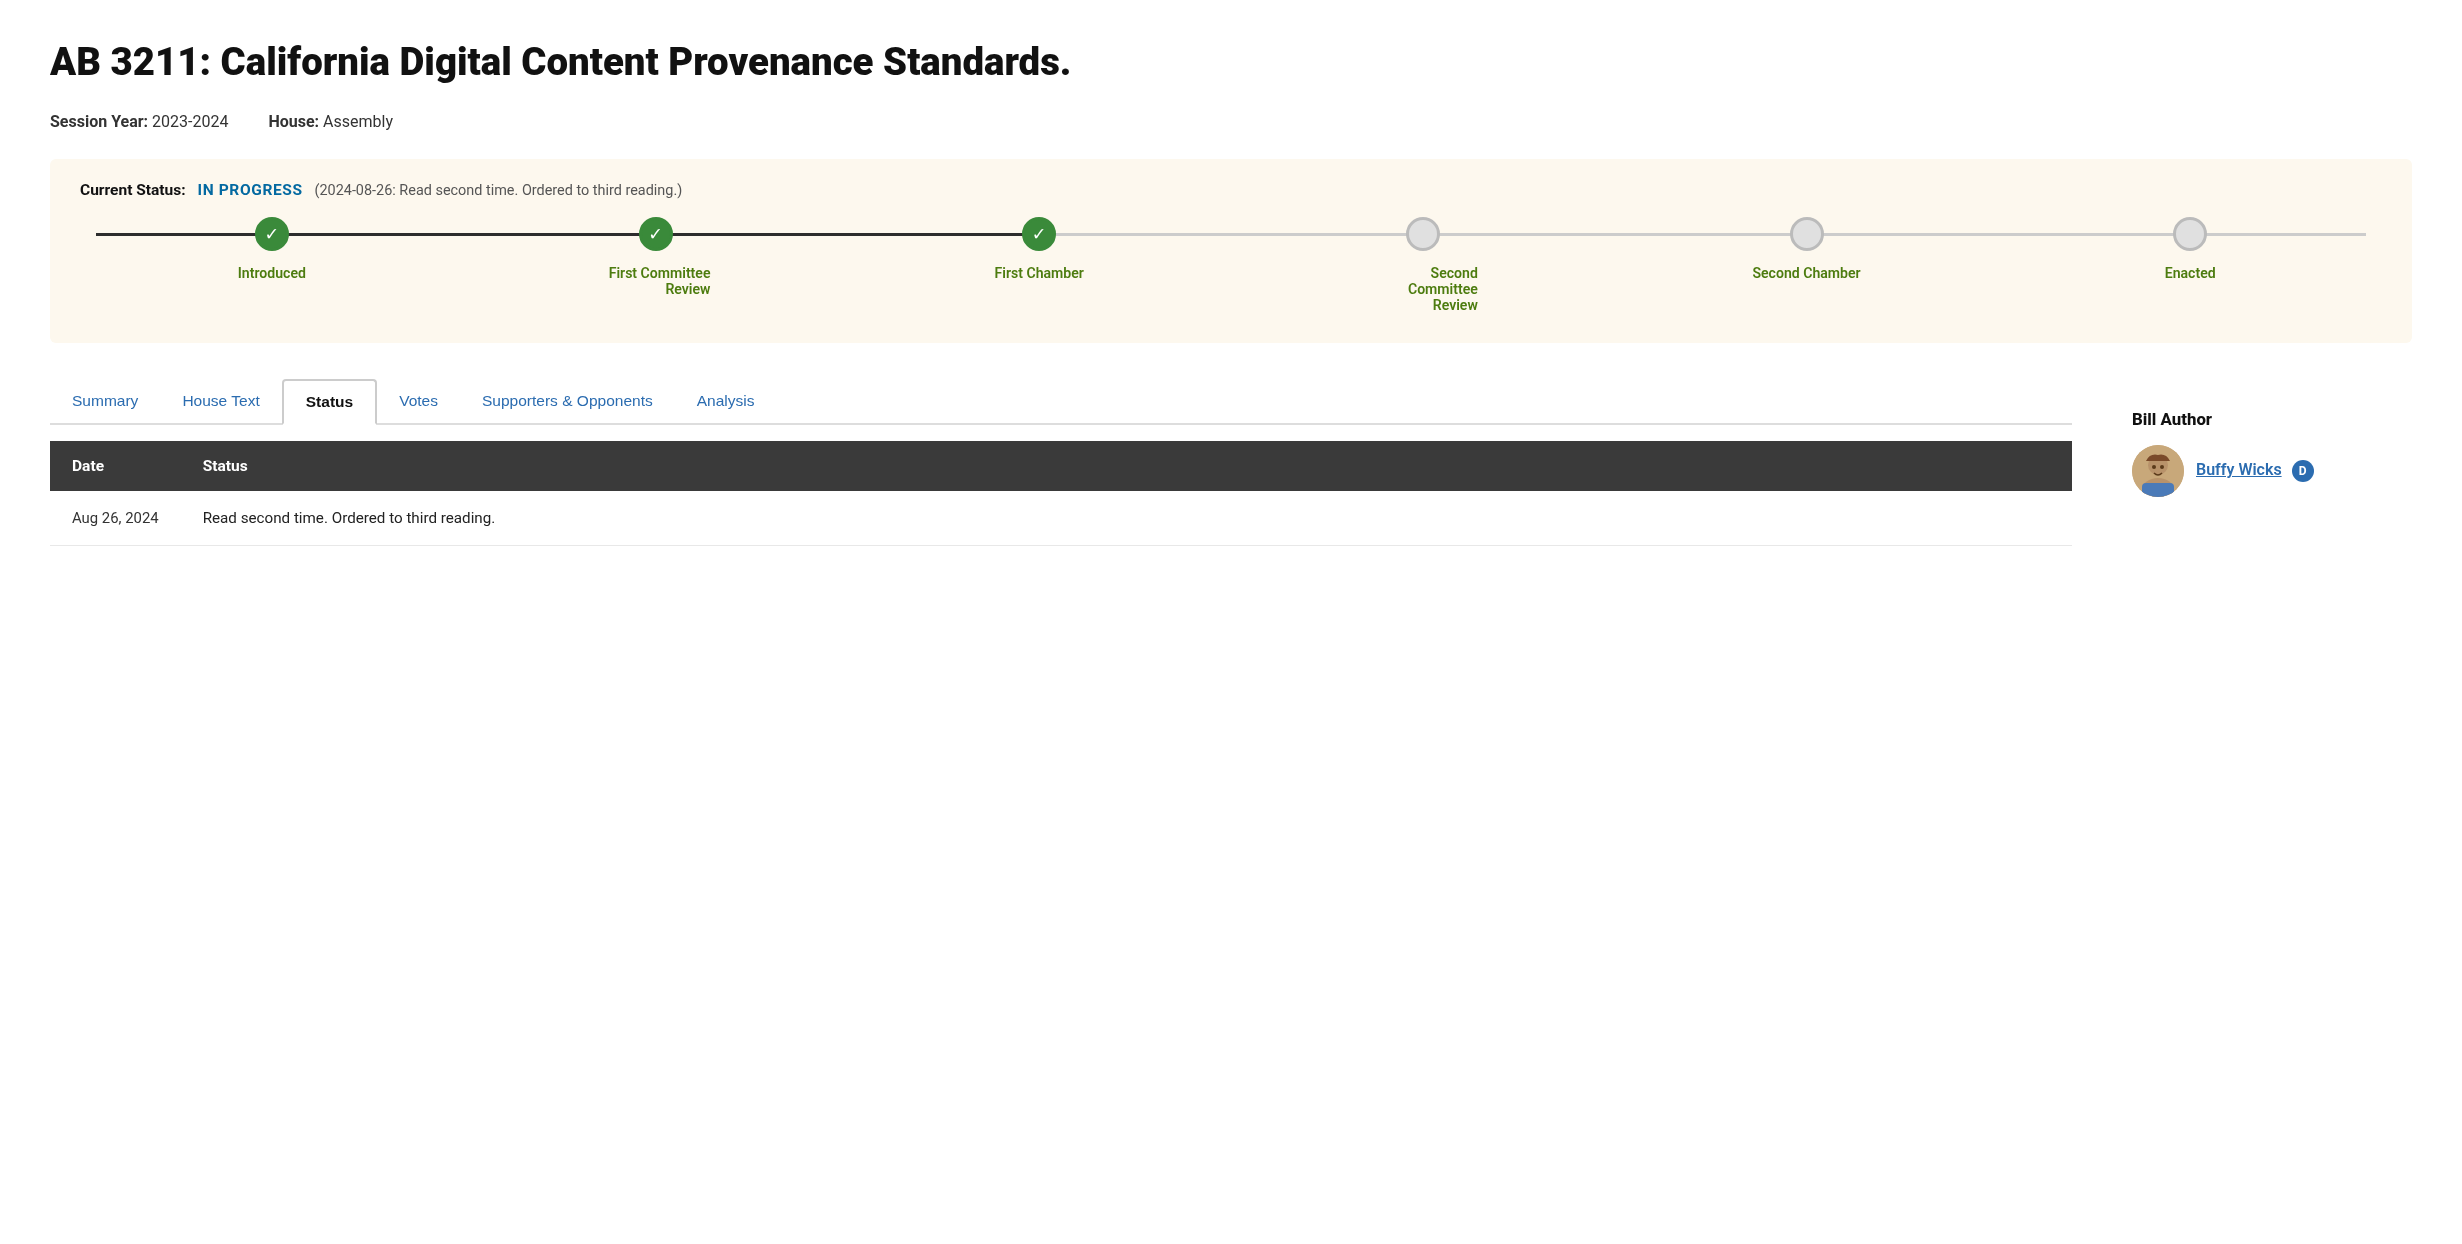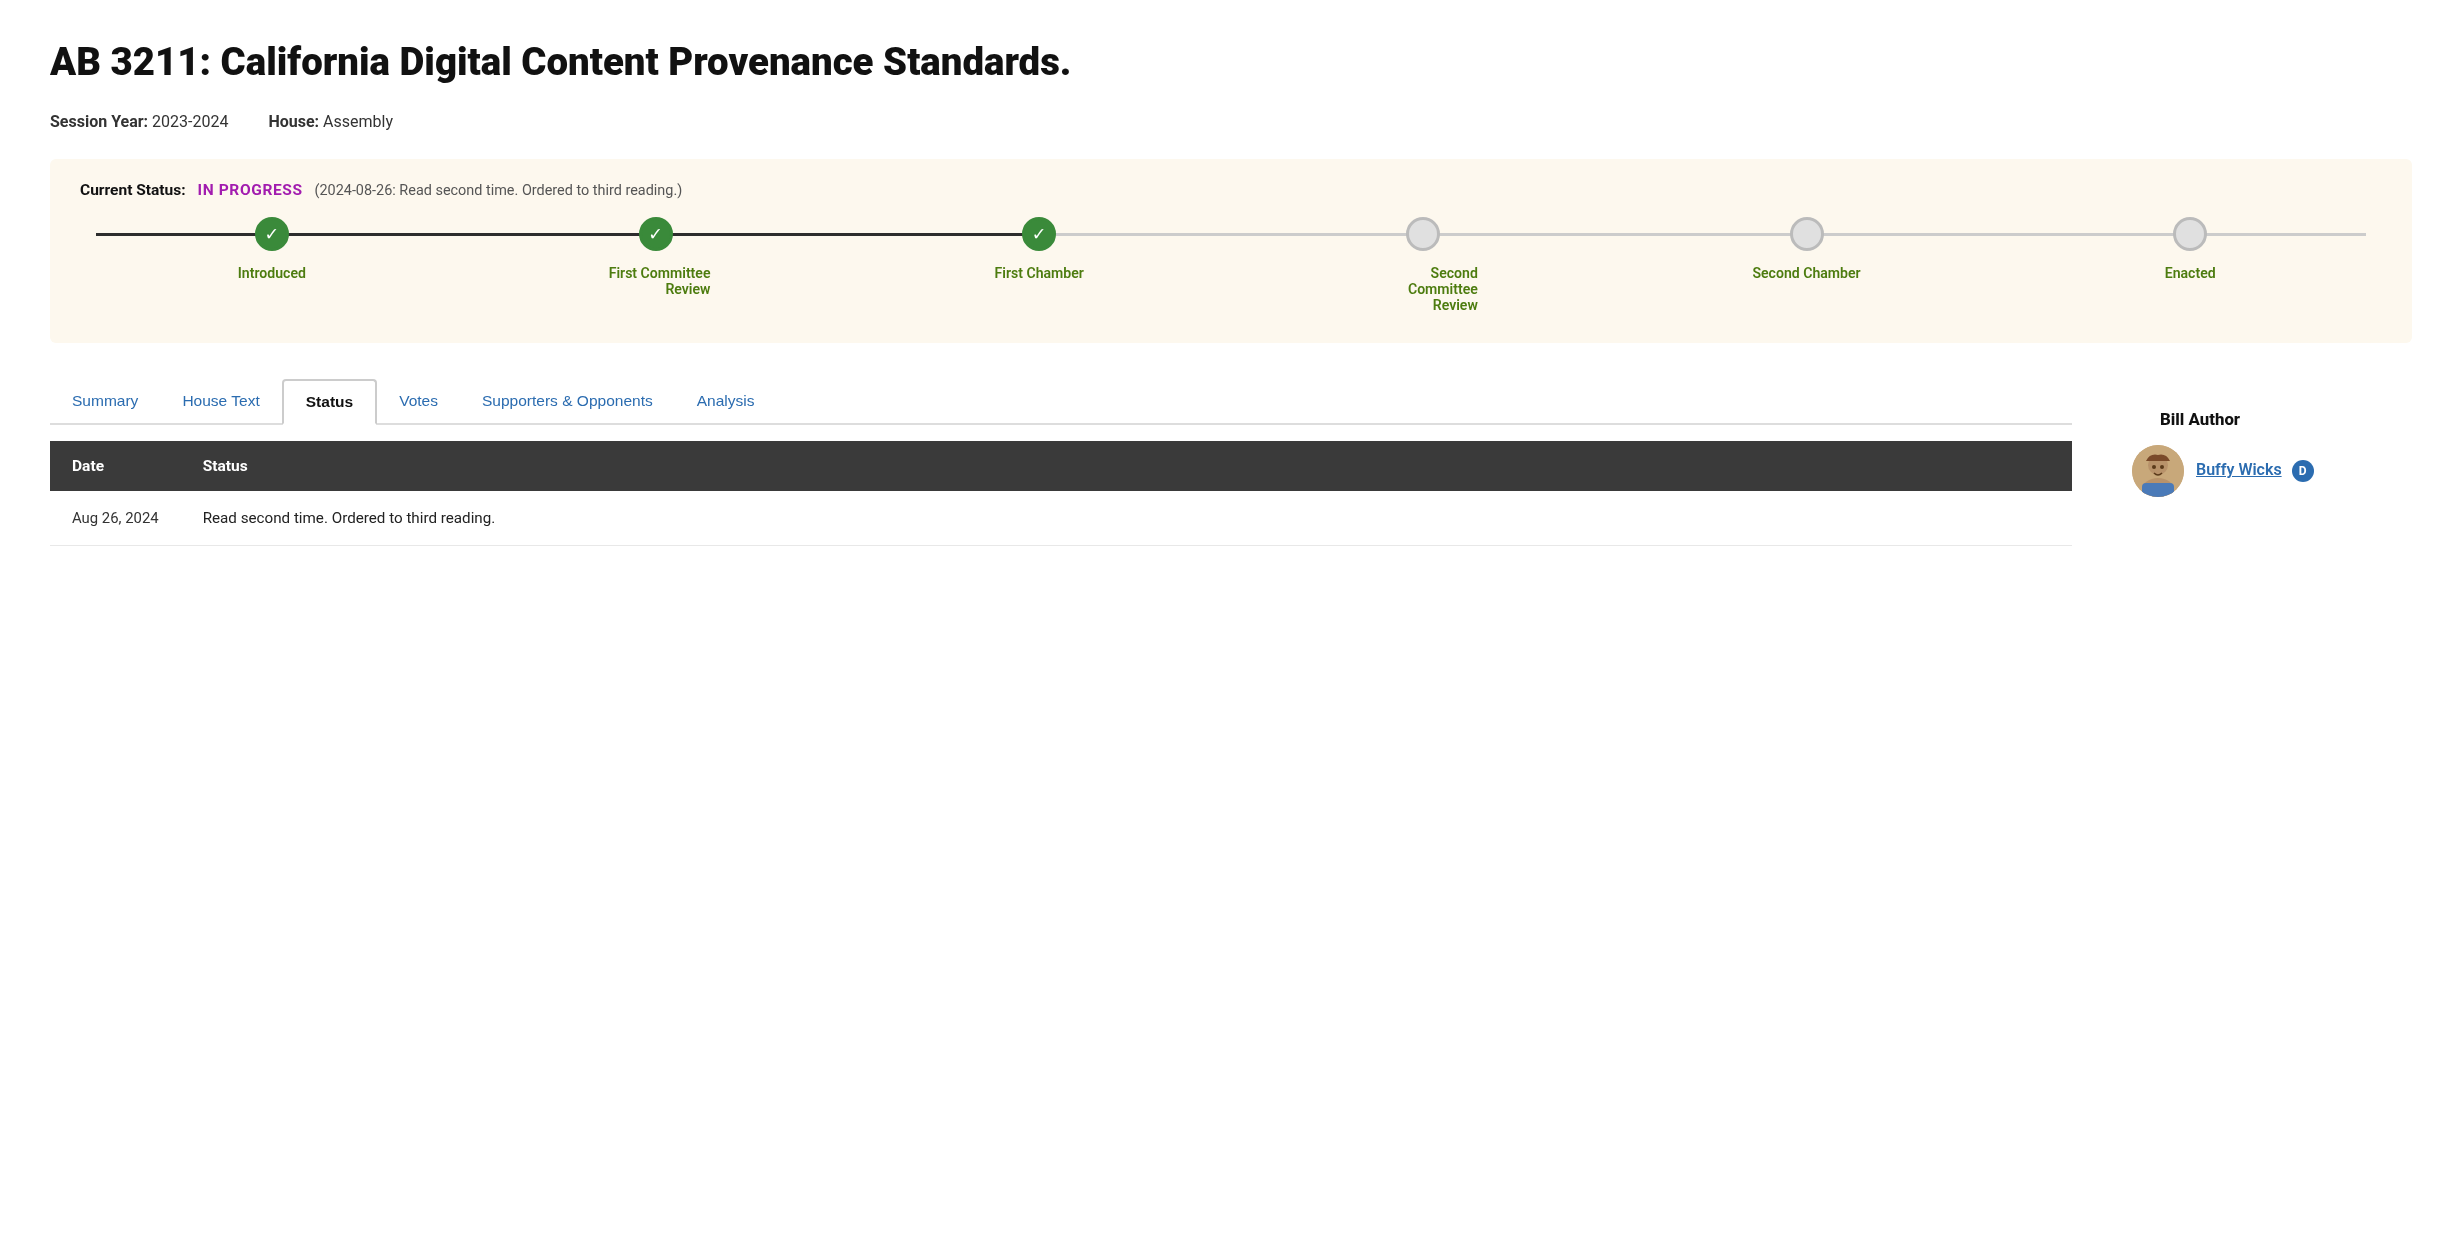--- a/index.html
+++ b/index.html
@@ -30,21 +30,21 @@
       background: #fdf8ee;
       border-radius: 6px;
       padding: 22px 30px 30px 30px;
       margin-bottom: 36px;
     }
     .current-status-line {
       font-size: 0.97em;
       margin-bottom: 18px;
     }
     .current-status-line .label { font-weight: 700; }
-    .current-status-line .in-progress { color: #a21caf; font-weight: 700; letter-spacing: 0.04em; margin: 12px 8px; }
+    .current-status-line .in-progress { color: #0369a1; font-weight: 700; letter-spacing: 0.04em; margin: 12px 8px; }
     .current-status-line .note { color: #555; font-size: 0.93em; }
 
     
     .timeline {
       display: flex;
       align-items: flex-start;
       position: relative;
       margin-top: 10px;
     }
     .timeline-track {
@@ -177,21 +177,20 @@
     }
 
     
     .bill-author-section {
       padding-top: 10px;
     }
     .bill-author-section h3 {
       font-size: 1.05em;
       font-weight: 800;
       margin-bottom: 16px;
-      margin-left: 28px;
     }
     .author-row {
       display: flex;
       align-items: center;
       gap: 12px;
     }
     .author-avatar {
       width: 52px;
       height: 52px;
       border-radius: 50%;

